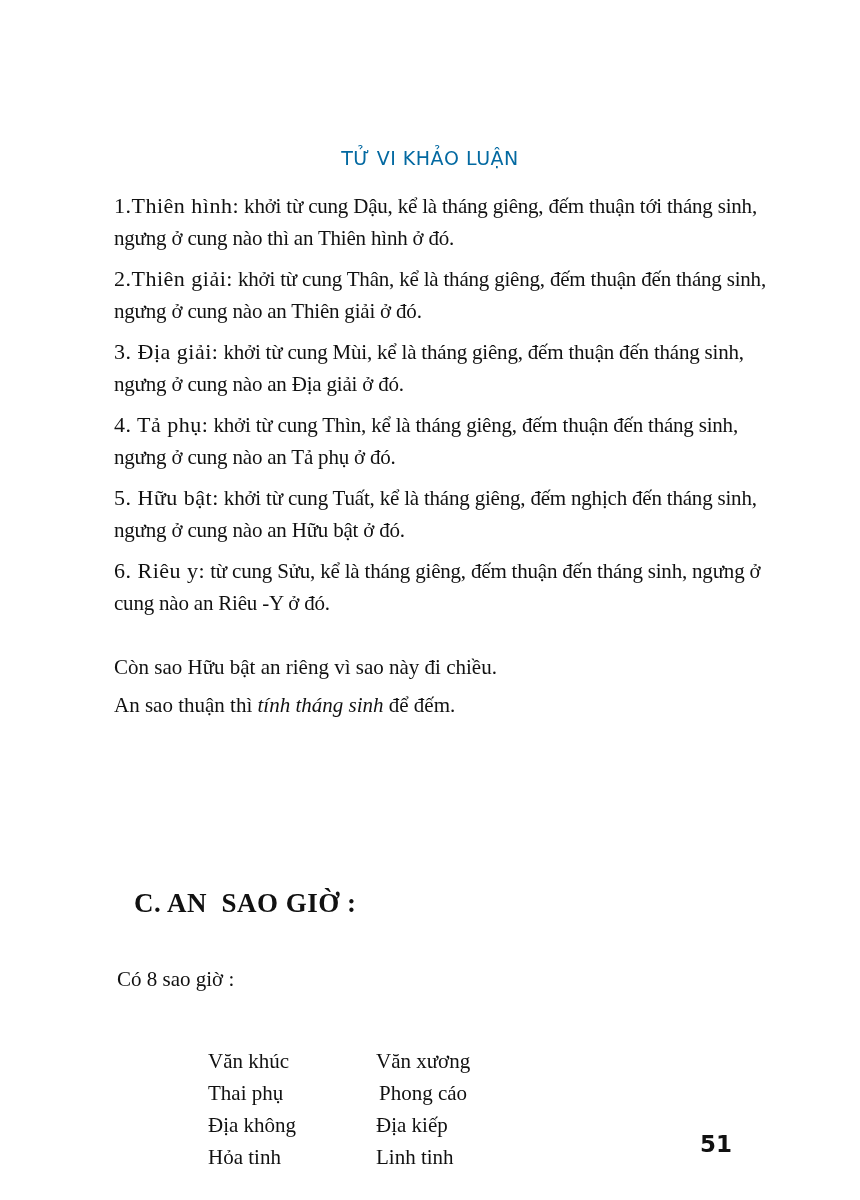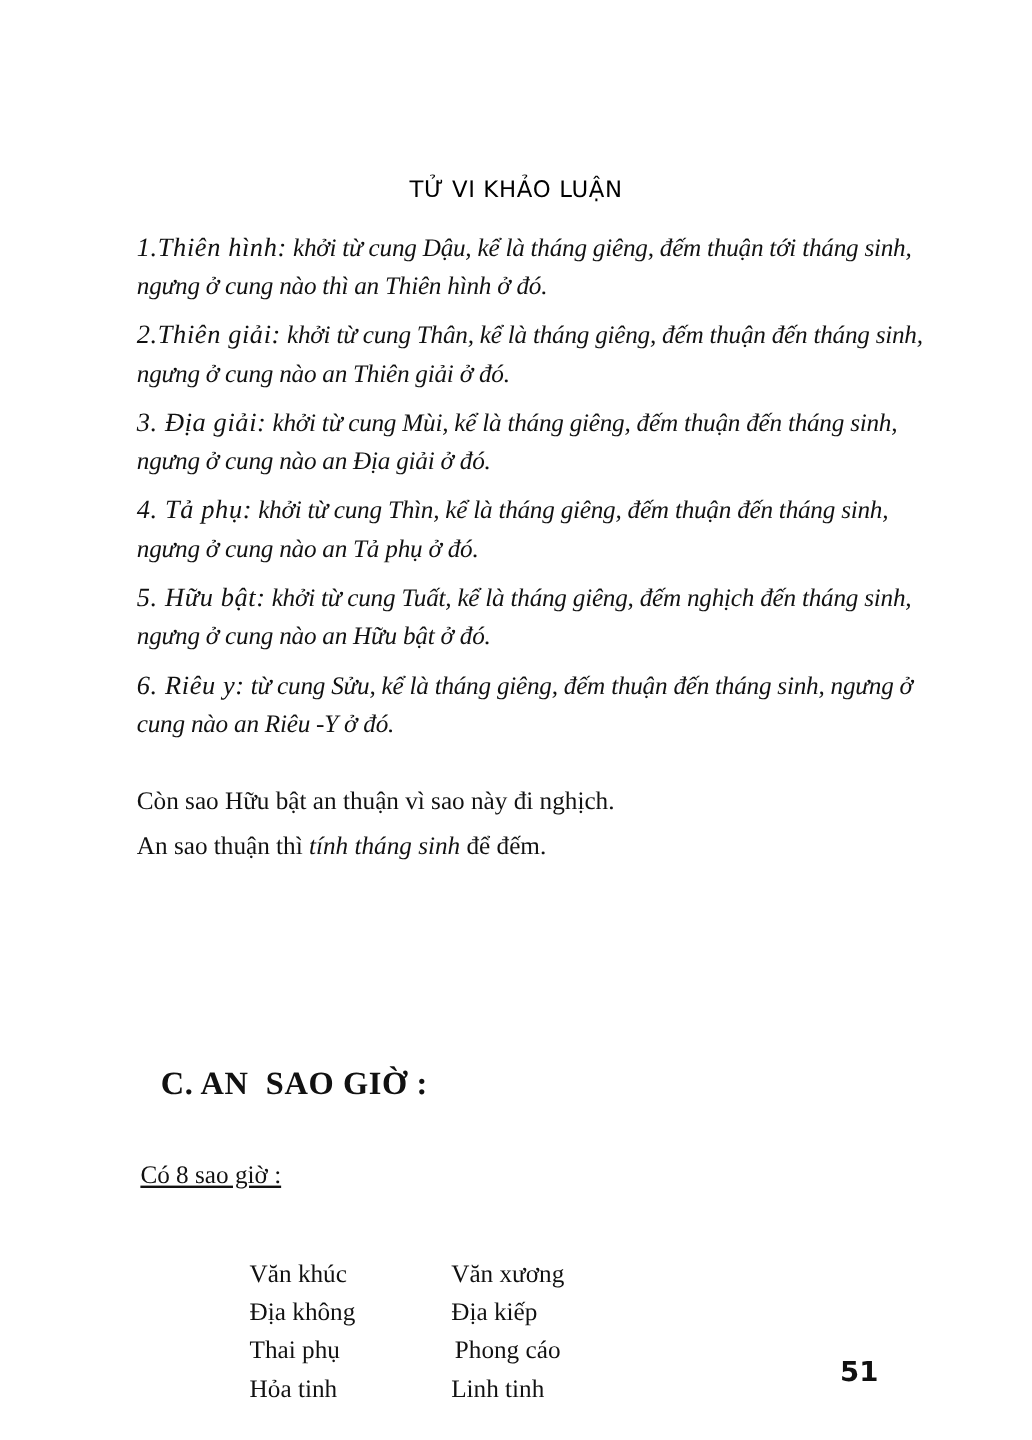--- a/index.html
+++ b/index.html
@@ -1,66 +1,66 @@
 <!DOCTYPE html>
 <html><head>
 <meta charset="utf-8">
 <style>
   html, body { margin:0; padding:0; background:#ffffff; }
   body { width:860px; height:1200px; position:relative; overflow:hidden; color:#111; font-family:"Liberation Serif","DejaVu Serif",serif; }
-  .running-head { position:absolute; top:147px; left:0; width:860px; text-align:center; font-family:"DejaVu Sans","Liberation Sans",sans-serif; font-size:19px; letter-spacing:0.5px; color:#000000; }
+  .running-head { position:absolute; top:147px; left:0; width:860px; text-align:center; font-family:"DejaVu Sans","Liberation Sans",sans-serif; font-size:19px; letter-spacing:0.5px; color:#0369a1; }
   .list { position:absolute; top:190px; left:114px; width:660px; }
-  .item { font-style:italic; font-size:21px; line-height:32px; margin-bottom:9px; letter-spacing:-0.2px; }
+  .item { font-size:21px; line-height:32px; margin-bottom:9px; letter-spacing:-0.2px; }
   .item .term { font-size:22px; letter-spacing:0.5px; }
   .notes { position:absolute; top:652px; left:114px; width:660px; font-size:21px; }
   .note-para { line-height:30px; margin-bottom:8px; }
   .note-para b { font-weight:bold; }
   .note-para i { font-style:italic; }
   .section-title { position:absolute; top:888px; left:134px; font-size:27px; font-weight:bold; letter-spacing:0.5px; }
-  .intro { position:absolute; top:967px; left:117px; font-size:21px;text-decoration:underline; }
+  .intro { position:absolute; top:967px; left:117px; font-size:21px; }
   .stars { position:absolute; top:1045px; left:208px; font-size:21px; }
   .star-row { display:flex; height:32px; line-height:32px; }
   .star-row .c1 { width:168px; }
   .page-number { position:absolute; top:1131px; left:700px; font-size:23px; font-weight:bold; font-family:"DejaVu Sans","Liberation Sans",sans-serif; }
 </style>
 </head>
 <body>
 
 <div class="running-head">TỬ VI KHẢO LUẬN</div>
 
 <div class="list">
   <div class="item"><span class="term">1.Thiên hình:</span><span> khởi từ cung Dậu, kể là tháng giêng, đếm thuận tới tháng sinh, ngưng ở cung nào thì an Thiên hình ở đó.</span></div>
   <div class="item"><span class="term">2.Thiên giải:</span><span> khởi từ cung Thân, kể là tháng giêng, đếm thuận đến tháng sinh, ngưng ở cung nào an Thiên giải ở đó.</span></div>
   <div class="item"><span class="term">3.  Địa giải:</span><span> khởi từ cung Mùi, kể là tháng giêng, đếm thuận đến tháng sinh, ngưng ở cung nào an Địa giải ở đó.</span></div>
   <div class="item"><span class="term">4. Tả phụ:</span><span> khởi từ cung Thìn, kể là tháng giêng, đếm thuận đến tháng sinh, ngưng ở cung nào an Tả phụ ở đó.</span></div>
   <div class="item"><span class="term">5. Hữu bật:</span><span> khởi từ cung Tuất, kể là tháng giêng, đếm nghịch đến tháng sinh, ngưng ở cung nào an Hữu bật ở đó.</span></div>
   <div class="item"><span class="term">6. Riêu y:</span><span> từ cung Sửu, kể là tháng giêng, đếm thuận đến tháng sinh, ngưng ở cung nào an Riêu -Y ở đó.</span></div>
 </div>
 
 <div class="notes">
-  <div class="note-para">Còn sao Hữu bật an thuận vì sao này đi nghịch.</div>
+  <div class="note-para">Còn sao Hữu bật an riêng vì sao này đi chiều.</div>
   <div class="note-para"><span>An sao thuận thì </span><i>tính tháng sinh</i><span> để đếm.</span></div>
 </div>
 
 <div class="section-title" style="white-space:pre;">C. AN  SAO GIỜ :</div>
 
 <div class="intro">Có 8 sao giờ :</div>
 
 <div class="stars">
   <div class="star-row">
       <span class="c1">Văn khúc</span>
       <span>Văn xương</span>
     </div>
   <div class="star-row">
+      <span class="c1">Thai phụ</span>
+      <span style="padding-left:3px;">Phong cáo</span>
+    </div>
+  <div class="star-row">
       <span class="c1">Địa không</span>
       <span>Địa kiếp</span>
-    </div>
-  <div class="star-row">
-      <span class="c1">Thai phụ</span>
-      <span style="padding-left:3px;">Phong cáo</span>
     </div>
   <div class="star-row">
       <span class="c1">Hỏa tinh</span>
       <span>Linh tinh</span>
     </div>
 </div>
 
 <div class="page-number">51</div>
 
 </body></html>

